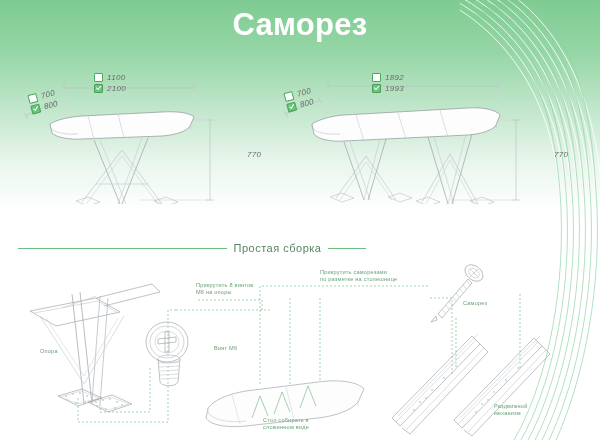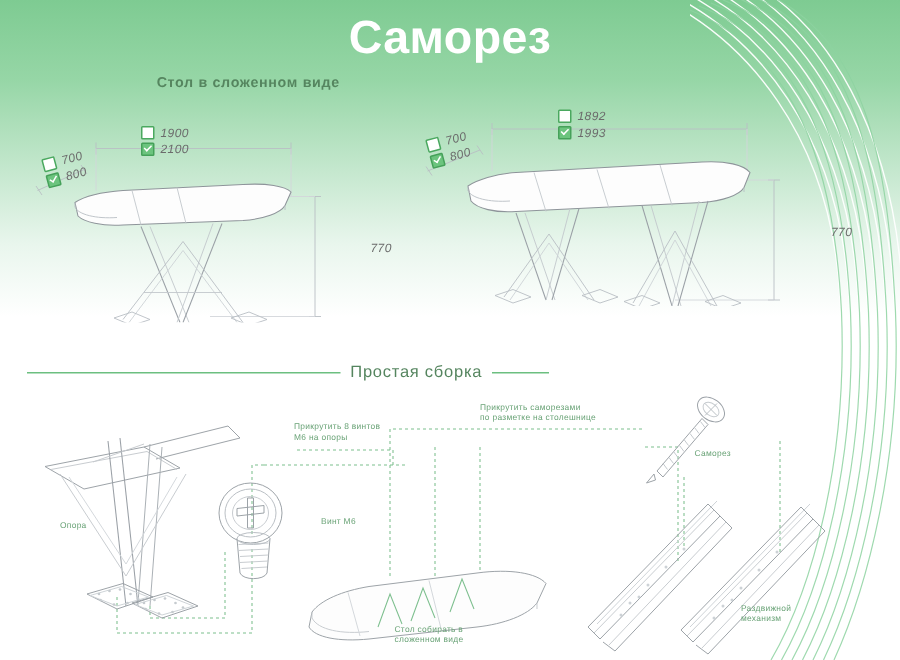--- a/index.html
+++ b/index.html
@@ -105,28 +105,27 @@
       <path d="M38,-4 C110,24 126,110 131,208 C135,306 112,392 89,440"></path>
       <path d="M46,-6 C118,22 132,110 137,208 C141,306 118,392 96,440"></path>
     </g>
   </svg>
 
   <div class="title">Саморез</div>
 
   <div class="dim-section">
 
     <div class="dim-block left">
-      <div class="dim-head left">Стол в сложенном виде</div>
 
       <div class="dim-art">
 
         <div class="opt-group" style="left:72px;top:18px;">
           <div class="opt-row">
             <span class="cbox"></span>
-            <span class="opt-val">1900</span>
+            <span class="opt-val">1100</span>
           </div>
           <div class="opt-row">
             <span class="cbox checked"></span>
             <span class="opt-val">2100</span>
           </div>
         </div>
 
         <div class="opt-group tilt" style="left:8px;top:40px;">
           <div class="opt-row">
             <span class="cbox"></span>

